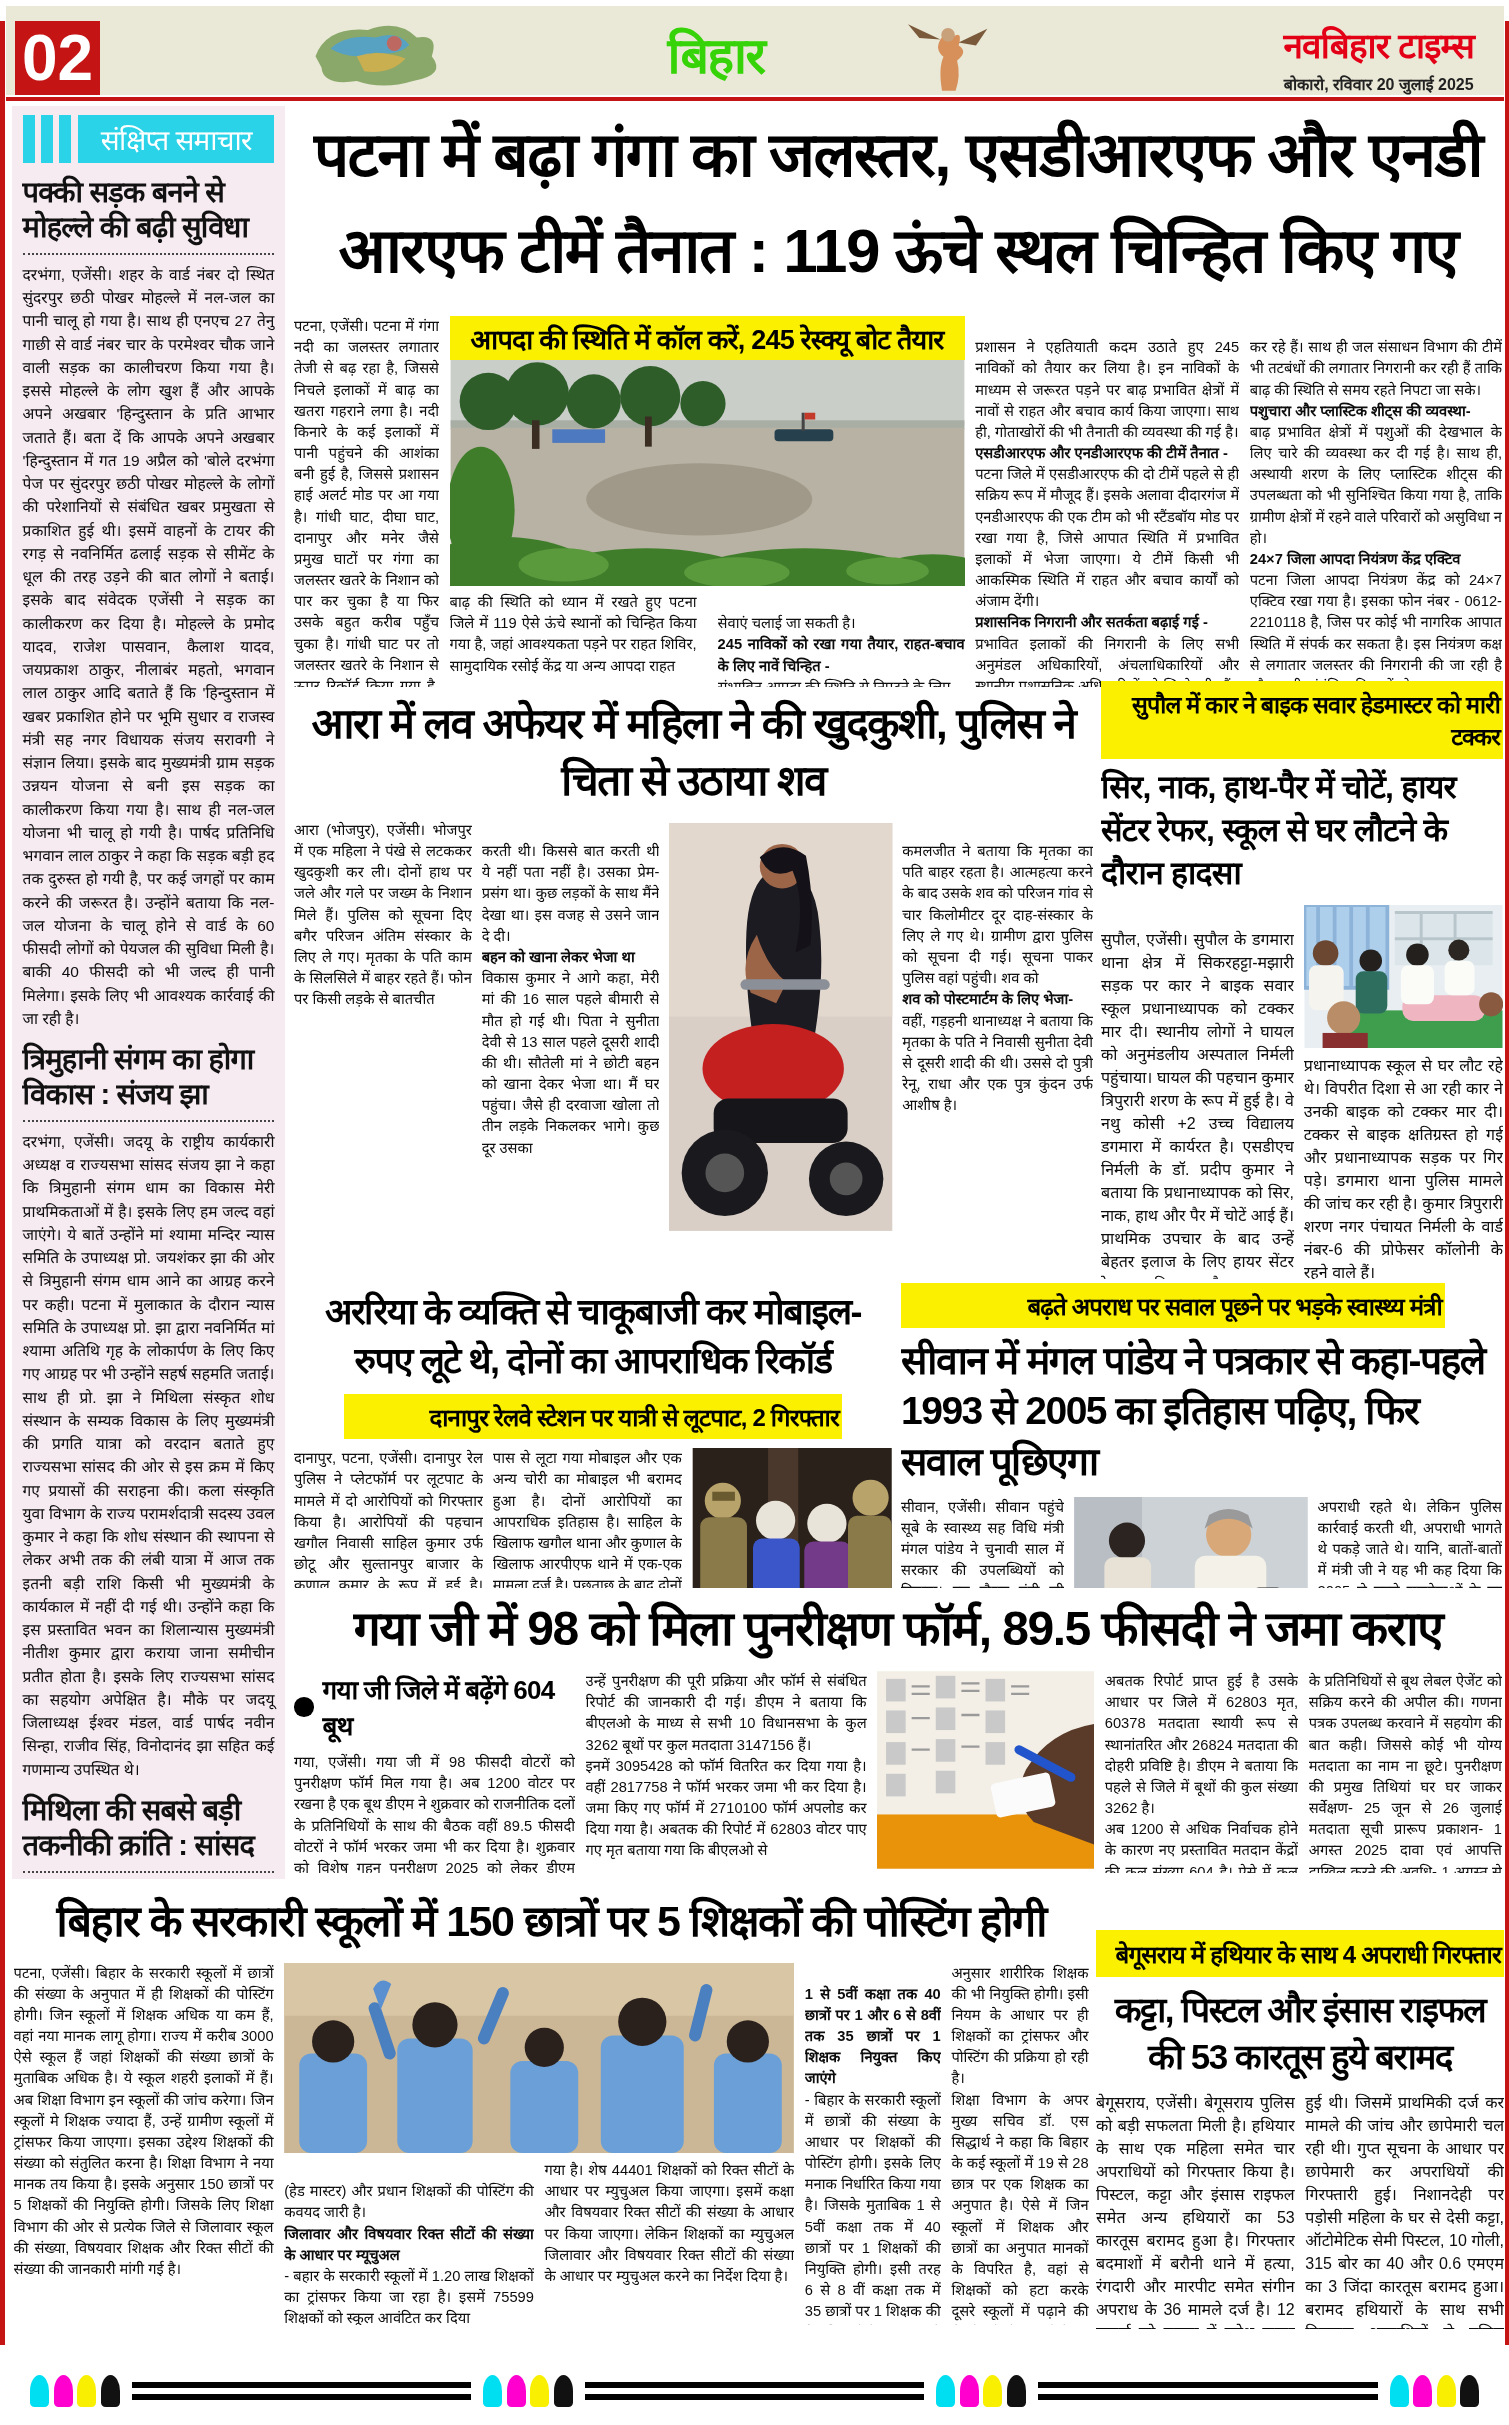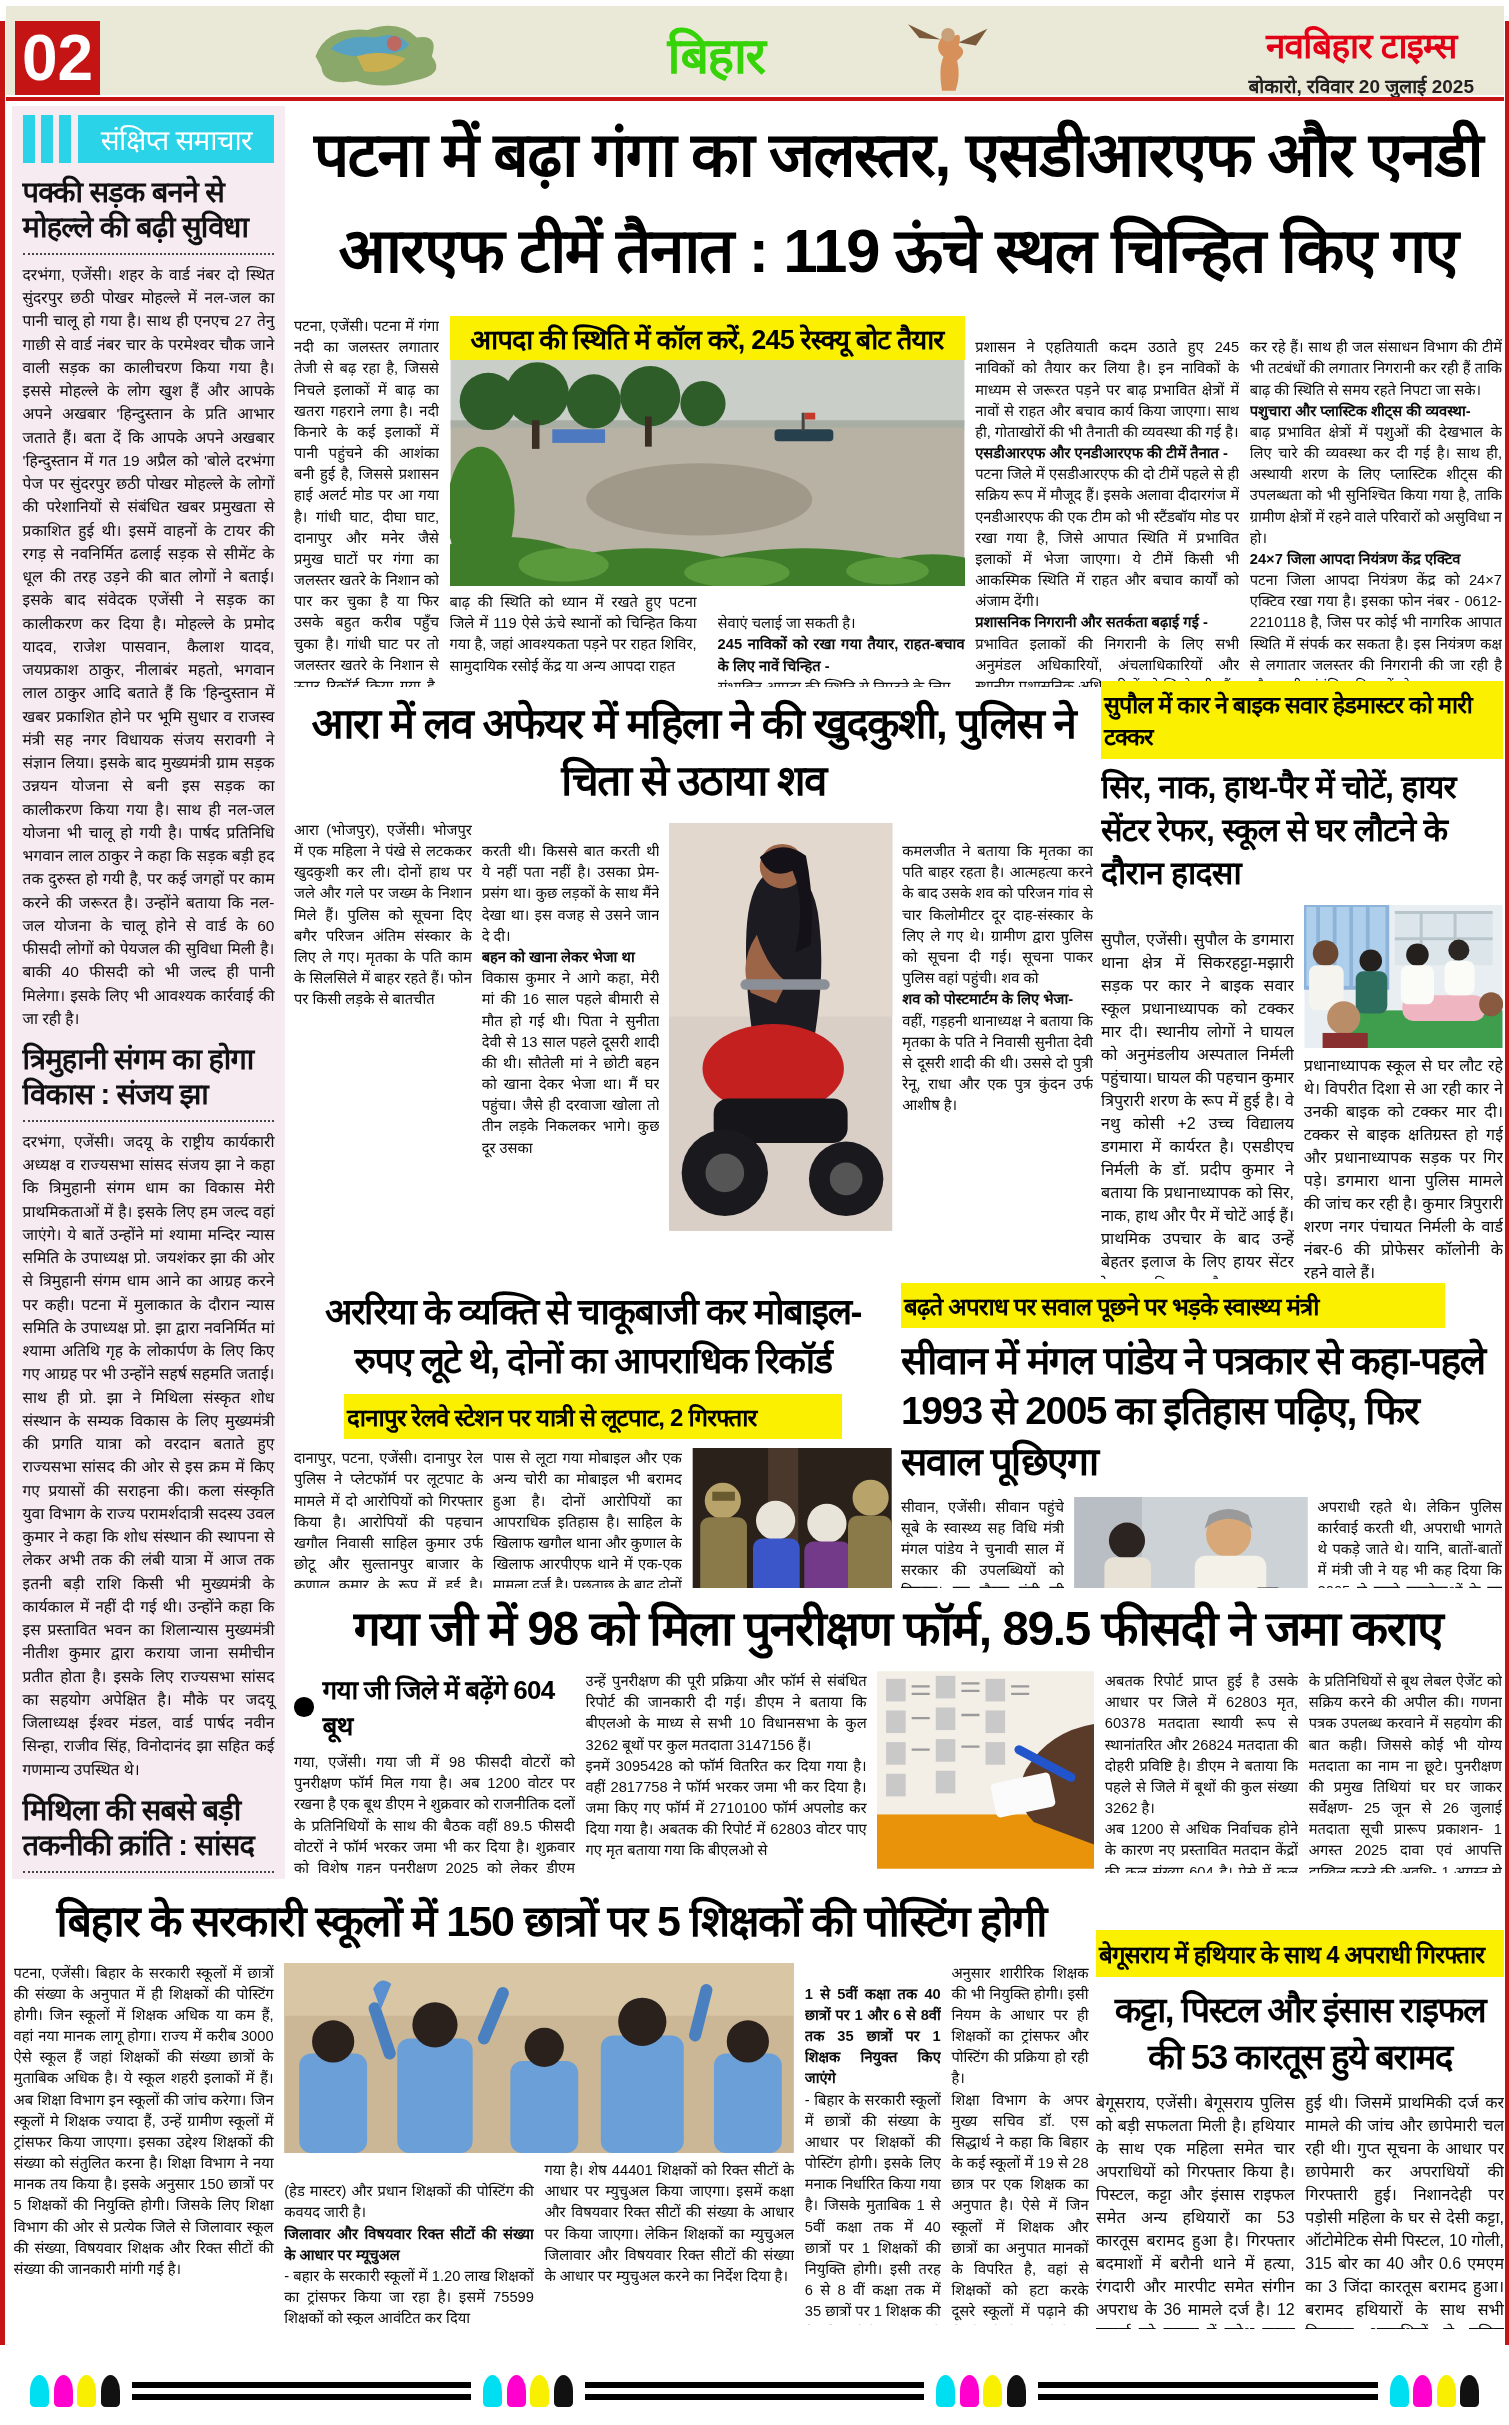--- a/index.html
+++ b/index.html
@@ -8,35 +8,35 @@
 
   .edge { position:absolute; top:21px; width:5.3px; height:2324px; background:#c41414; }
   .edge.left { left:0; } .edge.right { right:0; }
 
   
   #masthead { position:absolute; left:6px; top:6px; width:1498px; height:89px; background:#eae8d6; display:flex; align-items:center; }
   #pagenum { position:absolute; left:9px; top:15px; width:85px; height:74px; background:#c41414; color:#fff; font-size:64px; font-weight:800; display:flex; align-items:center; justify-content:center; }
   #section-title { position:absolute; left:574px; top:13.6px; width:272px; text-align:center; color:#35d307; font-size:50px; font-weight:800; letter-spacing:-1.5px; }
   #mast-right { position:absolute; right:30px; top:15px; text-align:center; }
   #mast-right .paper { color:#e30016; font-size:35px; font-weight:800; letter-spacing:-0.8px; }
-  #mast-right .date { color:#222; font-size:19px; font-weight:700; margin-top:4.5px; }
+  #mast-right .date { color:#222; font-size:16px; font-weight:700; margin-top:4.5px; }
   #head-rule { position:absolute; left:6px; top:97px; width:1498px; height:3.8px; background:#c41414; }
   .mast-art { position:absolute; top:9px; }
 
   
   #sidebar { position:absolute; left:12px; top:106px; width:273px; height:1773px; background:#f7ebf2; padding:9px 10.6px; overflow:hidden; }
   #briefs-head { display:flex; height:48px; margin-bottom:10.6px; }
   #briefs-head .stripes { display:flex; gap:6px; margin-right:7.5px; }
   #briefs-head .stripes div { width:12px; height:48px; background:#2bd3e8; }
   #briefs-head .box { flex:1; background:#2bd3e8; color:#fff; font-size:28px; font-weight:400; display:flex; align-items:center; justify-content:center; letter-spacing:-0.8px; }
   .brief-title { font-size:29px; font-weight:700; color:#111; line-height:1.22; letter-spacing:-0.8px; border-bottom:2.3px dotted #444; padding-bottom:7.5px; margin:12px 0 7.5px; }
   .brief-body { font-size:15.5px; line-height:1.5; text-align:justify; color:#0c0c0c; white-space:pre-line; }
 
   
-  .kicker { background:#faf000; color:#000; font-weight:800; text-align:left; letter-spacing:-0.8px; }
+  .kicker { background:#faf000; color:#000; font-weight:800; text-align:right; letter-spacing:-0.8px; }
   .headline { color:#000; font-weight:800; letter-spacing:-1.5px; text-align:center; }
   .bodytxt { font-size:14.7px; line-height:1.44; text-align:justify; color:#0c0c0c; white-space:pre-line; }
   .subhead { font-weight:800; }
   .col { overflow:hidden; }
   .band { position:absolute; overflow:hidden; }
   .photo { display:block; }
 
   
   #flood-headline { position:absolute; left:294px; top:107px; width:1208px; height:201px; font-size:62px; line-height:1.55; }
   #flood-row { position:absolute; left:294px; top:316px; width:1208px; height:371px; display:flex; gap:10.6px; }

